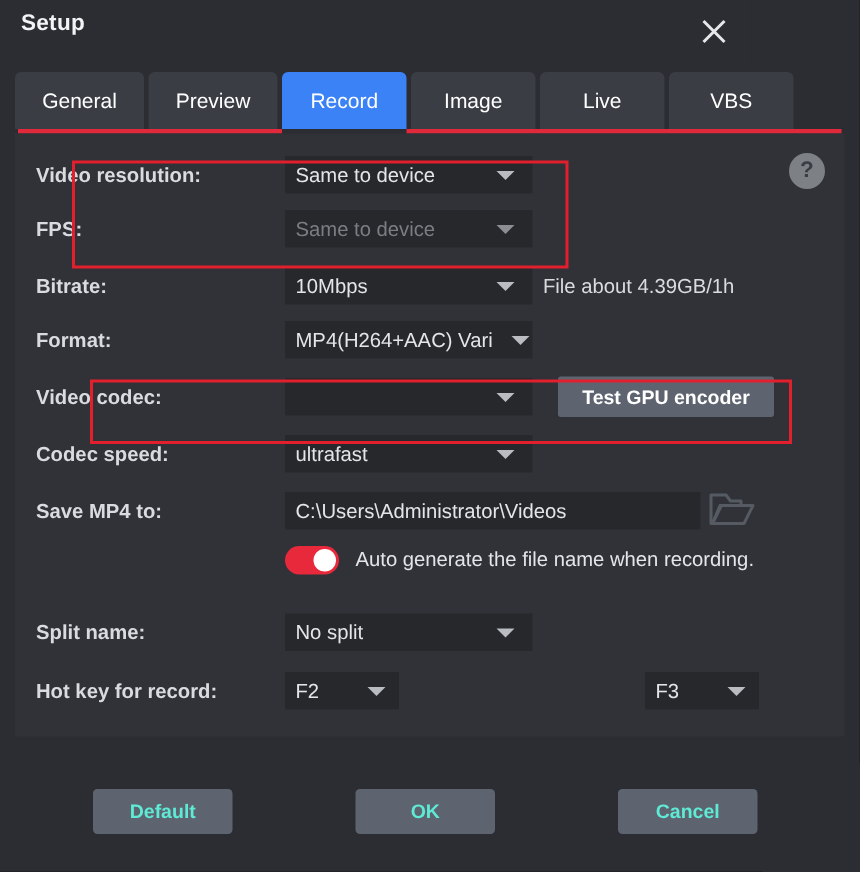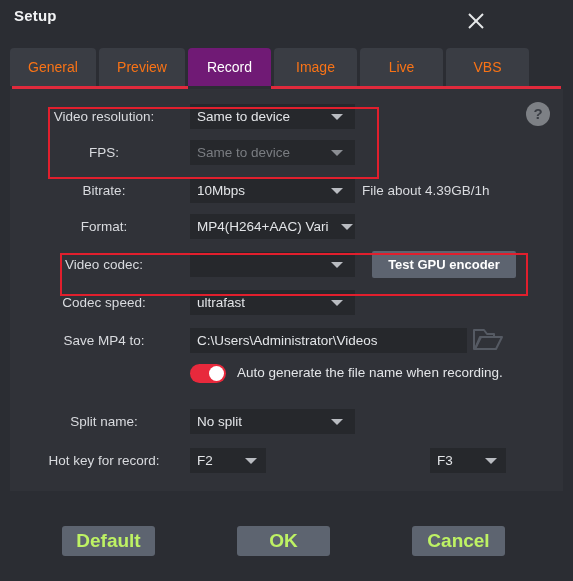--- a/index.html
+++ b/index.html
@@ -46,28 +46,28 @@
     position: absolute;
     left: 0; top: 48px;
     width: 573px; height: 40px;
   }
   .tab {
     position: absolute;
     top: 0;
     height: 38px;
     background: #3a3d44;
     border-radius: 4px 4px 0 0;
-    color: #f97316;
+    color: #ffffff;
     font-size: 14px;
     line-height: 38px;
     text-align: center;
     cursor: pointer;
   }
   .tab.active {
-    background: #701a75;
+    background: #3b82f6;
     color: #ffffff;
   }
   .tab-underline {
     position: absolute;
     top: 86px;
     height: 3px;
     background: #e02a3c;
   }
 
   
@@ -87,24 +87,25 @@
     font-size: 15px;
     font-weight: bold;
     line-height: 24px;
     text-align: center;
     cursor: pointer;
   }
 
   .row-label {
     position: absolute;
     width: 160px;
-    text-align: center;
+    text-align: left;
     font-size: 13.5px;
     color: #d9dbdf;
     white-space: nowrap;
+    font-weight: bold;
   }
 
   .combo {
     position: absolute;
     height: 25px;
     background: #26282c;
     border: none;
     box-sizing: border-box;
     cursor: pointer;
   }
@@ -195,22 +196,22 @@
     box-sizing: border-box;
     pointer-events: none;
   }
 
   
   .footer-btn {
     position: absolute;
     height: 30px;
     background: #5d6470;
     border-radius: 3px;
-    color: #bef264;
-    font-size: 19px;
+    color: #5eead4;
+    font-size: 13px;
     font-weight: bold;
     line-height: 30px;
     text-align: center;
     cursor: pointer;
   }
 </style>
 </head>
 <body>
 
 <div id="app">

